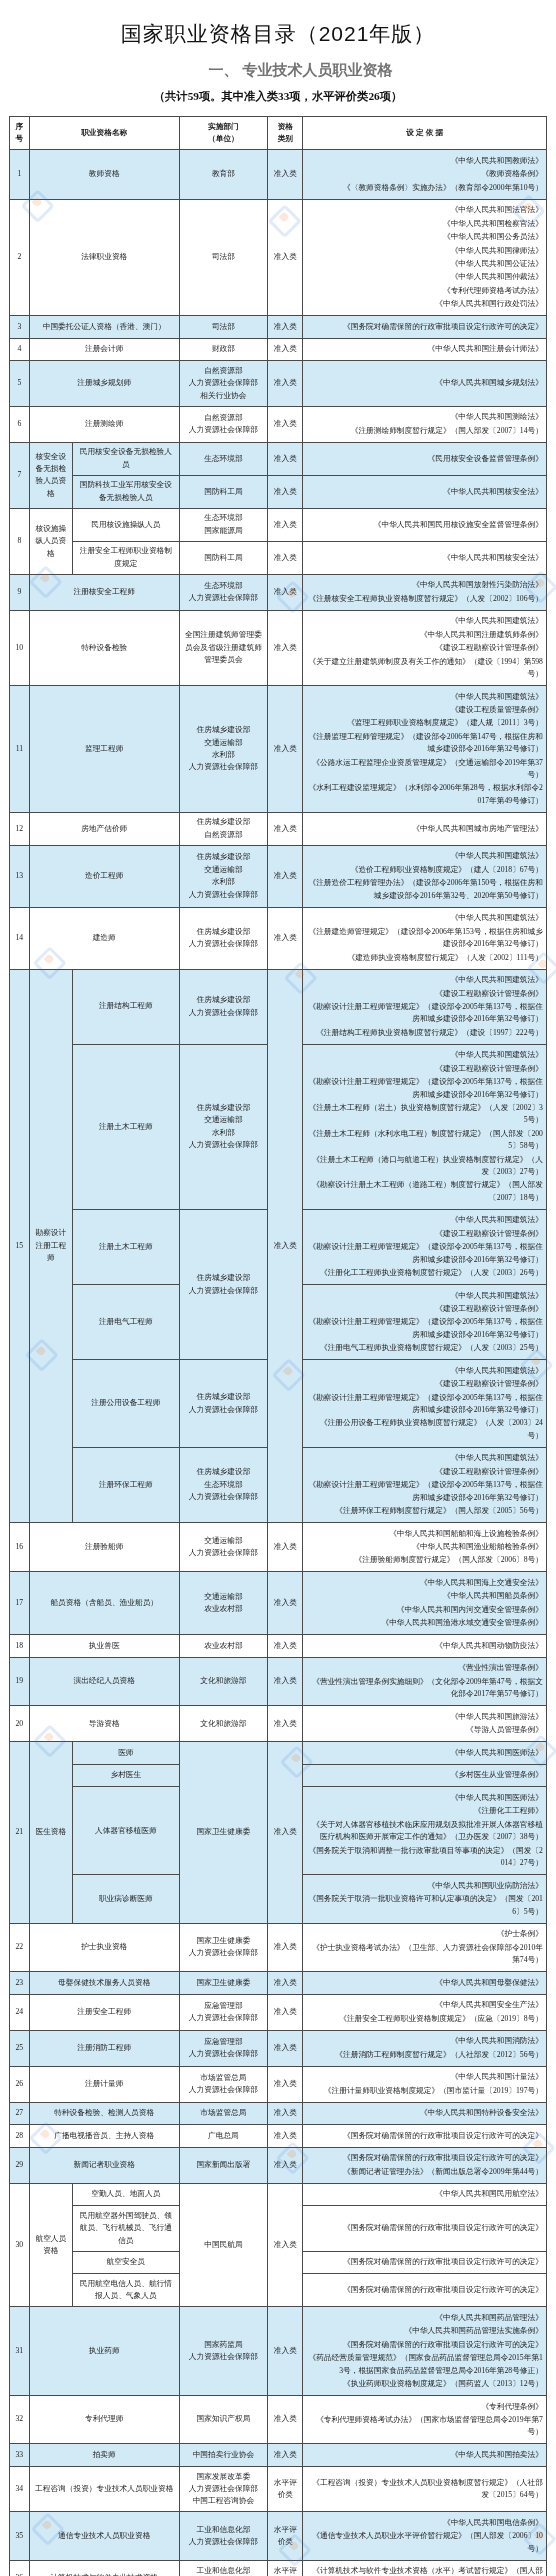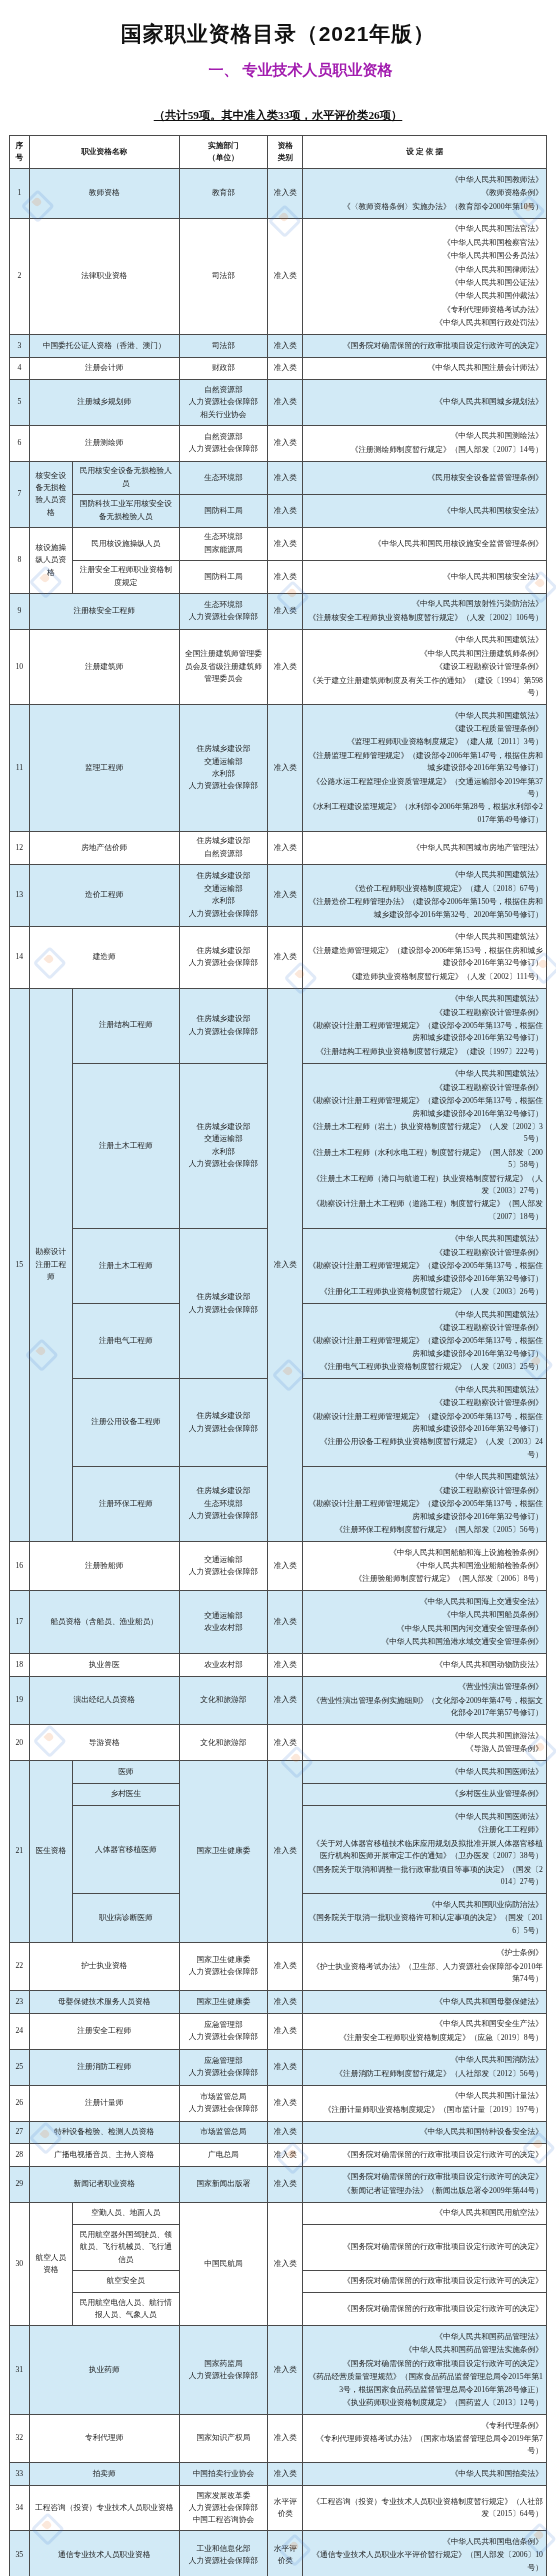--- a/index.html
+++ b/index.html
@@ -1,20 +1,20 @@
 <!DOCTYPE html>
 <html style="font-size:8.2px"><head>
 <meta charset="utf-8">
 <style>
   html,body{margin:0;padding:0;background:#ffffff;}
   body{width:556px;font-family:"Liberation Serif","DejaVu Serif",serif;color:#1c1c1c;position:relative;}
   .page-header{text-align:center;}
-  .doc-title{font-family:"Liberation Sans","DejaVu Sans",sans-serif;font-weight:bold;font-size:21px;letter-spacing:1px;padding-top:19.6px;color:#111;}
-  .doc-section{font-family:"Liberation Sans","DejaVu Sans",sans-serif;font-weight:bold;font-size:15px;margin-top:13.4px;color:#a21caf;padding-left:45px;}
-  .doc-note{font-weight:bold;font-size:11.3px;margin-top:28px;color:#111;text-decoration:underline;}
+  .doc-title{font-family:"Liberation Sans","DejaVu Sans",sans-serif;font-weight:normal;font-size:21px;letter-spacing:1px;padding-top:19.6px;color:#111;}
+  .doc-section{font-family:"Liberation Sans","DejaVu Sans",sans-serif;font-weight:bold;font-size:15px;margin-top:13.4px;color:#737373;padding-left:45px;}
+  .doc-note{font-weight:bold;font-size:11.3px;margin-top:9px;color:#111;}
   table.catalog{border-collapse:collapse;table-layout:fixed;width:538px;margin:12.4px auto 15.5px auto;position:relative;z-index:1;}
   table.catalog td,table.catalog th{border:0.5px solid #4a4a4a;vertical-align:middle;font-size:7.7px;line-height:12.4px;padding:3.6px 3.1px;word-break:break-all;}
   table.catalog{border:1px solid #111;}
   col.c-no{width:19.6px;}
   col.c-grp{width:43px;}
   col.c-name{width:106px;}
   col.c-dept{width:88px;}
   col.c-cat{width:35px;}
   col.c-basis{width:242px;}
   thead th{font-family:"Liberation Sans","DejaVu Sans",sans-serif;font-weight:bold;font-size:8.2px;text-align:center;background:#fff;padding:7.2px 2.1px;}
@@ -198,21 +198,21 @@
           <div>人力资源社会保障部</div>
         </td>
         <td class="cat">准入类</td>
         <td class="basis">
           <div>《中华人民共和国放射性污染防治法》</div>
           <div>《注册核安全工程师执业资格制度暂行规定》（人发〔2002〕106号）</div>
         </td>
       </tr>
       <tr class="plain row-start">
         <td class="no">10</td>
-        <td class="name pad-tall" colspan="2">注册建筑师</td>
+        <td class="name pad-tall" colspan="2">特种设备检验</td>
         <td class="dept">
           <div>全国注册建筑师管理委员会及省级注册建筑师管理委员会</div>
         </td>
         <td class="cat">准入类</td>
         <td class="basis">
           <div>《中华人民共和国建筑法》</div>
           <div>《中华人民共和国注册建筑师条例》</div>
           <div>《建设工程勘察设计管理条例》</div>
           <div>《关于建立注册建筑师制度及有关工作的通知》（建设〔1994〕第598号）</div>
         </td>

